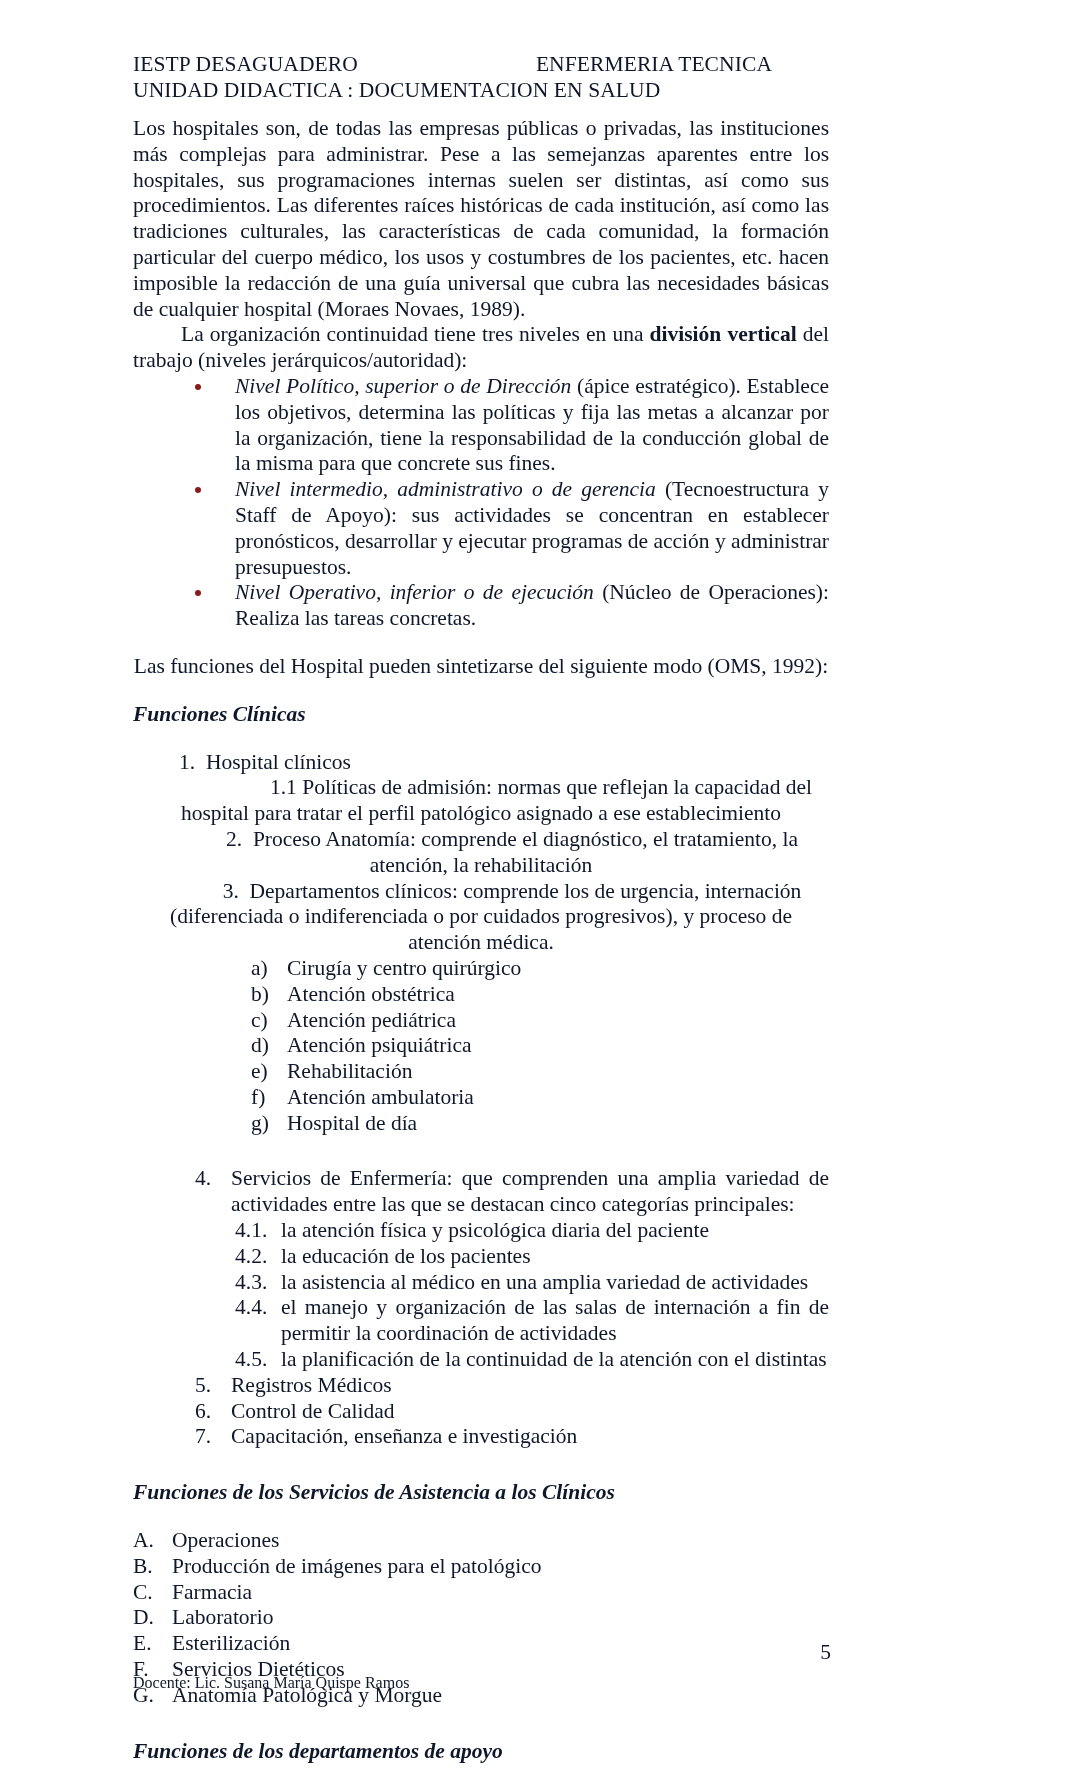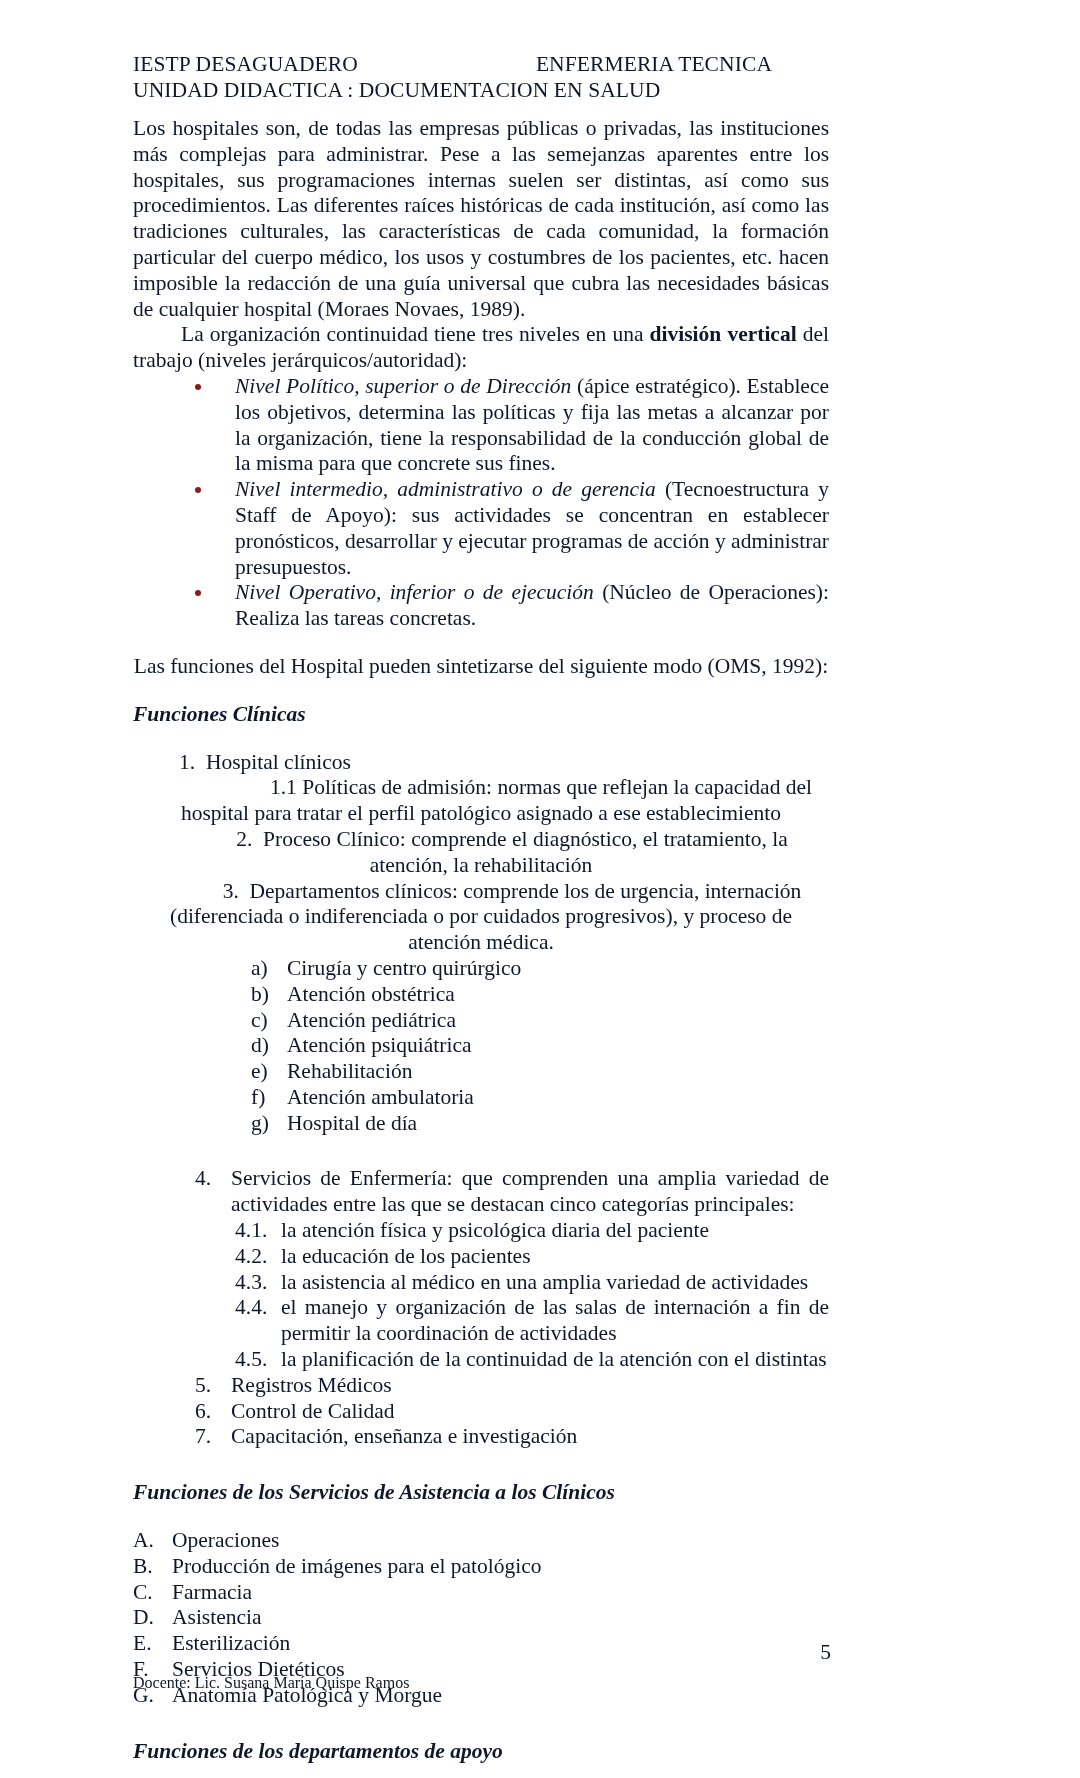--- a/index.html
+++ b/index.html
@@ -221,21 +221,21 @@
     <div class="spacer-md"></div>
 
     <p class="heading-italic">Funciones Clínicas</p>
 
     <div class="spacer-md"></div>
 
     <div class="num-line lvl1"><span>1.</span>&nbsp;&nbsp;<span>Hospital clínicos</span></div>
 
     <p class="para plain" style="text-indent:120px">1.1 Políticas de admisión: normas que reflejan la capacidad del hospital para tratar el perfil patológico asignado a ese establecimiento</p>
 
-    <p class="para plain" style="text-indent:62px"><span>2.</span>&nbsp;&nbsp;<span>Proceso Clínico: comprende el diagnóstico, el tratamiento, la atención, la rehabilitación</span></p>
+    <p class="para plain" style="text-indent:62px"><span>2.</span>&nbsp;&nbsp;<span>Proceso Anatomía: comprende el diagnóstico, el tratamiento, la atención, la rehabilitación</span></p>
 
     <p class="para plain" style="text-indent:62px"><span>3.</span>&nbsp;&nbsp;<span>Departamentos clínicos: comprende los de urgencia, internación (diferenciada o indiferenciada o por cuidados progresivos), y proceso de atención médica.</span></p>
 
     <ul class="alpha-list">
       <li><span class="marker">a)</span><span>Cirugía y centro quirúrgico</span></li>
       <li><span class="marker">b)</span><span>Atención obstétrica</span></li>
       <li><span class="marker">c)</span><span>Atención pediátrica</span></li>
       <li><span class="marker">d)</span><span>Atención psiquiátrica</span></li>
       <li><span class="marker">e)</span><span>Rehabilitación</span></li>
       <li><span class="marker">f)</span><span>Atención ambulatoria</span></li>
@@ -259,21 +259,21 @@
     <div class="spacer-lg"></div>
 
     <p class="heading-italic">Funciones de los Servicios de Asistencia a los Clínicos</p>
 
     <div class="spacer-md"></div>
 
     <ul class="letter-list">
       <li><span class="marker">A.</span><span>Operaciones</span></li>
       <li><span class="marker">B.</span><span>Producción de imágenes para el patológico</span></li>
       <li><span class="marker">C.</span><span>Farmacia</span></li>
-      <li><span class="marker">D.</span><span>Asistencia</span></li>
+      <li><span class="marker">D.</span><span>Laboratorio</span></li>
       <li><span class="marker">E.</span><span>Esterilización</span></li>
       <li><span class="marker">F.</span><span>Servicios Dietéticos</span></li>
       <li><span class="marker">G.</span><span>Anatomía Patológica y Morgue</span></li>
     </ul>
 
     <div class="spacer-lg"></div>
 
     <p class="heading-italic">Funciones de los departamentos de apoyo</p>
 
   </div>

